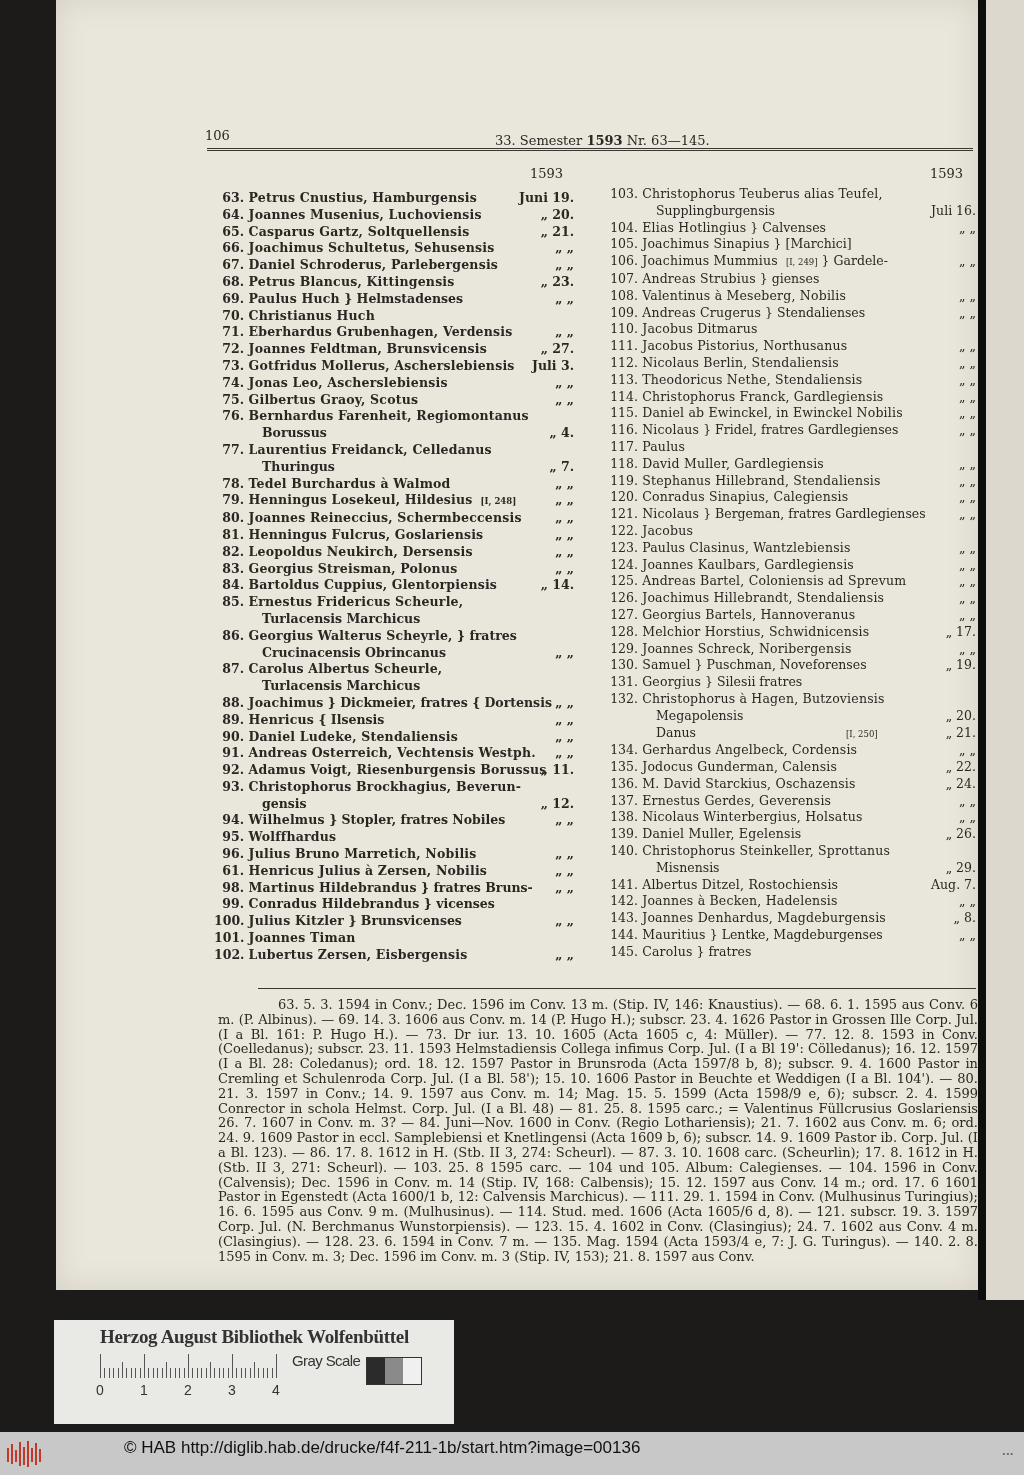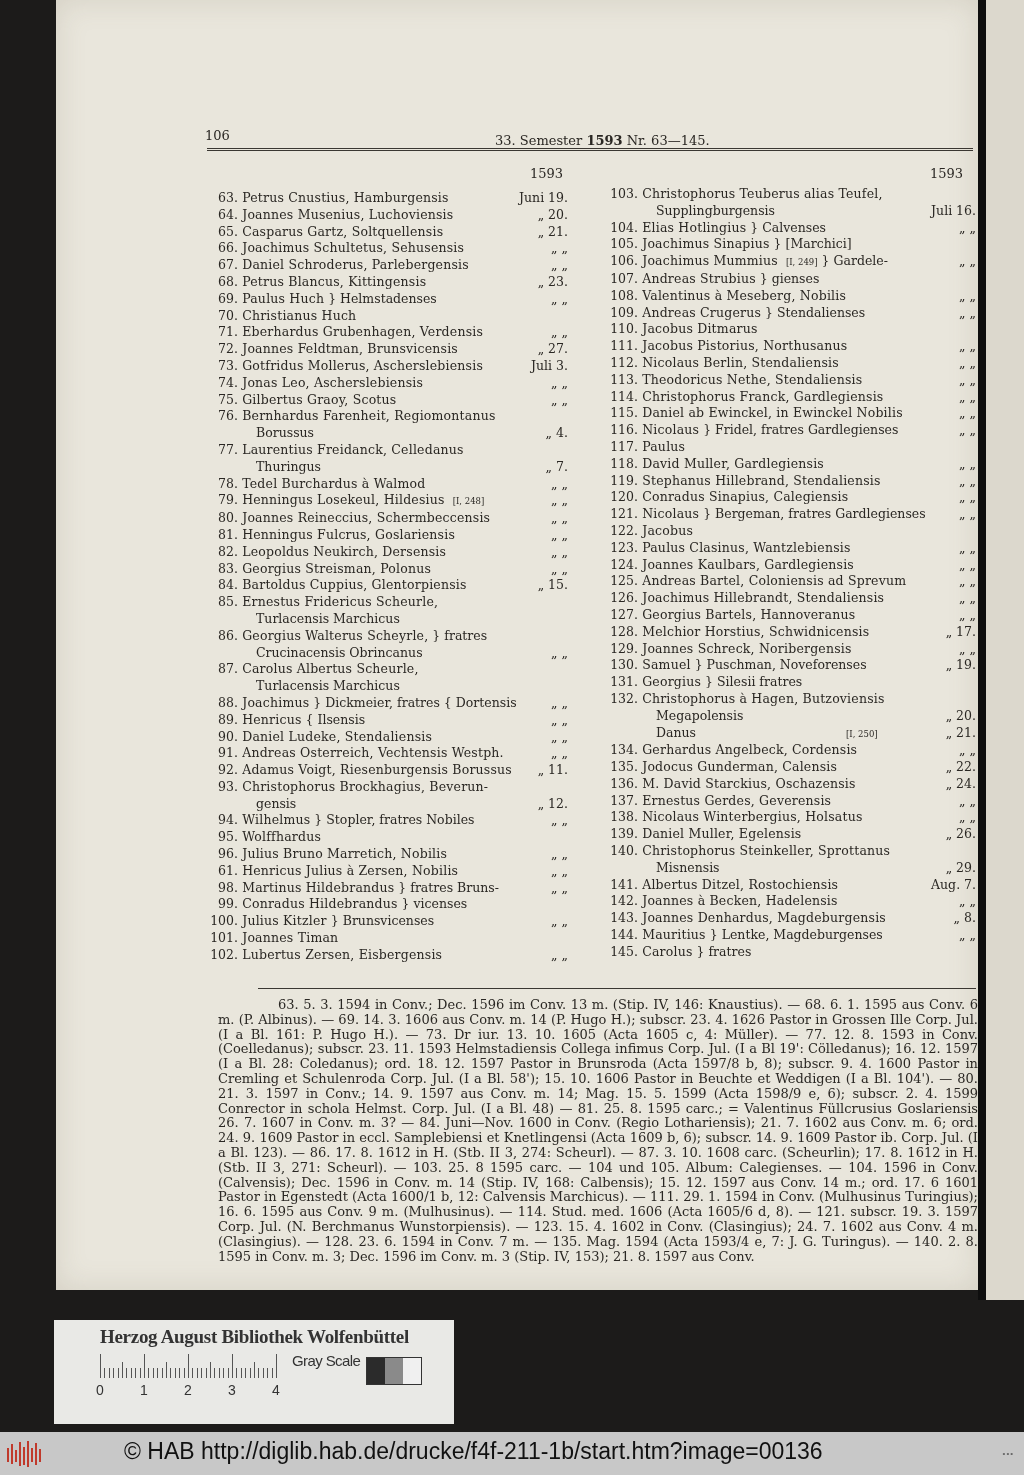--- a/index.html
+++ b/index.html
@@ -25,41 +25,41 @@
   .label .lib{position:absolute;left:46px;top:6px;font-family:"Liberation Serif",serif;font-weight:bold;font-size:19px;color:#333;letter-spacing:-0.3px;}
   .ruler{position:absolute;left:46px;top:34px;width:180px;height:24px;}
   .ruler .tick{position:absolute;bottom:0;width:1px;background:#555;}
   .ruler-nums{position:absolute;left:42px;top:62px;font-family:"Liberation Sans",sans-serif;font-size:14px;color:#333;}
   .ruler-nums span{position:absolute;}
   .gray-label{position:absolute;left:238px;top:32px;font-family:"Liberation Sans",sans-serif;font-size:15px;color:#333;letter-spacing:-0.6px;}
   .swatches{position:absolute;left:312px;top:37px;width:54px;height:26px;border:1px solid #333;display:flex;}
   .swatches div{flex:1;}
   .bottombar{position:absolute;left:0;top:1432px;width:1024px;height:43px;background:#c8c8c8;}
   .bottombar .logo{position:absolute;left:6px;top:6px;width:38px;height:32px;}
-  .bottombar .copy{position:absolute;left:124px;top:6px;font-family:"Liberation Sans",sans-serif;font-size:23px;color:#111;}
+  .bottombar .copy{position:absolute;left:124px;top:6px;font-family:"Liberation Sans",sans-serif;font-size:17px;color:#111;}
   .bottombar .dots{position:absolute;right:10px;top:17px;font-family:"Liberation Sans",sans-serif;font-size:8px;color:#666;letter-spacing:1px;}
 </style>
 </head>
 <body>
 
 <div class="page"></div>
 <div class="spine"></div>
 <div class="nextpage"></div>
 
 <div class="running-head">
   <span class="pnum">106</span>
   <span class="title"><span>33. Semester </span><b>1593</b><span> Nr. 63—145.</span></span>
 </div>
 <div class="rule" style="top:148px;"></div>
 <div class="rule" style="top:150px;"></div>
 
 <div class="year" style="left:530px;top:166px;">1593</div>
 <div class="year" style="left:930px;top:166px;">1593</div>
 
-<div class="col" id="left-col" style="left:208px;top:190px;width:360px;">
+<div class="col" id="left-col" style="left:214px;top:190px;width:360px;font-weight:bold;">
     <div class="entry"><span class="no">63.</span><span class="nm"> Petrus Cnustius, Hamburgensis</span><span class="dt">Juni 19.</span></div>
     <div class="entry"><span class="no">64.</span><span class="nm"> Joannes Musenius, Luchoviensis</span><span class="dt">„ 20.</span></div>
     <div class="entry"><span class="no">65.</span><span class="nm"> Casparus Gartz, Soltquellensis</span><span class="dt">„ 21.</span></div>
     <div class="entry"><span class="no">66.</span><span class="nm"> Joachimus Schultetus, Sehusensis</span><span class="dt">„  „</span></div>
     <div class="entry"><span class="no">67.</span><span class="nm"> Daniel Schroderus, Parlebergensis</span><span class="dt">„  „</span></div>
     <div class="entry"><span class="no">68.</span><span class="nm"> Petrus Blancus, Kittingensis</span><span class="dt">„ 23.</span></div>
     <div class="entry"><span class="no">69.</span><span class="nm"> Paulus Huch</span><span>  } Helmstadenses</span><span class="dt">„  „</span></div>
     <div class="entry"><span class="no">70.</span><span class="nm"> Christianus Huch</span><span class="dt"></span></div>
     <div class="entry"><span class="no">71.</span><span class="nm"> Eberhardus Grubenhagen, Verdensis</span><span class="dt">„  „</span></div>
     <div class="entry"><span class="no">72.</span><span class="nm"> Joannes Feldtman, Brunsvicensis</span><span class="dt">„ 27.</span></div>
@@ -69,21 +69,21 @@
     <div class="entry"><span class="no">76.</span><span class="nm"> Bernhardus Farenheit, Regiomontanus</span><span class="dt"></span></div>
     <div class="entry"><span class="cont">Borussus</span><span class="dt">„ 4.</span></div>
     <div class="entry"><span class="no">77.</span><span class="nm"> Laurentius Freidanck, Celledanus</span><span class="dt"></span></div>
     <div class="entry"><span class="cont">Thuringus</span><span class="dt">„ 7.</span></div>
     <div class="entry"><span class="no">78.</span><span class="nm"> Tedel Burchardus à Walmod</span><span class="dt">„  „</span></div>
     <div class="entry"><span class="no">79.</span><span class="nm"> Henningus Losekeul, Hildesius</span><span class="ref">[I, 248]</span><span class="dt">„  „</span></div>
     <div class="entry"><span class="no">80.</span><span class="nm"> Joannes Reineccius, Schermbeccensis</span><span class="dt">„  „</span></div>
     <div class="entry"><span class="no">81.</span><span class="nm"> Henningus Fulcrus, Goslariensis</span><span class="dt">„  „</span></div>
     <div class="entry"><span class="no">82.</span><span class="nm"> Leopoldus Neukirch, Dersensis</span><span class="dt">„  „</span></div>
     <div class="entry"><span class="no">83.</span><span class="nm"> Georgius Streisman, Polonus</span><span class="dt">„  „</span></div>
-    <div class="entry"><span class="no">84.</span><span class="nm"> Bartoldus Cuppius, Glentorpiensis</span><span class="dt">„ 15.</span></div>
+    <div class="entry"><span class="no">84.</span><span class="nm"> Bartoldus Cuppius, Glentorpiensis</span><span class="dt">„ 14.</span></div>
     <div class="entry"><span class="no">85.</span><span class="nm"> Ernestus Fridericus Scheurle,</span><span class="dt"></span></div>
     <div class="entry"><span class="cont">Turlacensis Marchicus</span><span class="dt"></span></div>
     <div class="entry"><span class="no">86.</span><span class="nm"> Georgius Walterus Scheyrle,</span><span>  } fratres</span><span class="dt"></span></div>
     <div class="entry"><span class="cont">Crucinacensis Obrincanus</span><span class="dt">„  „</span></div>
     <div class="entry"><span class="no">87.</span><span class="nm"> Carolus Albertus Scheurle,</span><span class="dt"></span></div>
     <div class="entry"><span class="cont">Turlacensis Marchicus</span><span class="dt"></span></div>
     <div class="entry"><span class="no">88.</span><span class="nm"> Joachimus</span><span>  } Dickmeier, fratres { Dortensis</span><span class="dt">„  „</span></div>
     <div class="entry"><span class="no">89.</span><span class="nm"> Henricus</span><span>  { Ilsensis</span><span class="dt">„  „</span></div>
     <div class="entry"><span class="no">90.</span><span class="nm"> Daniel Ludeke, Stendaliensis</span><span class="dt">„  „</span></div>
     <div class="entry"><span class="no">91.</span><span class="nm"> Andreas Osterreich, Vechtensis Westph.</span><span class="dt">„  „</span></div>

